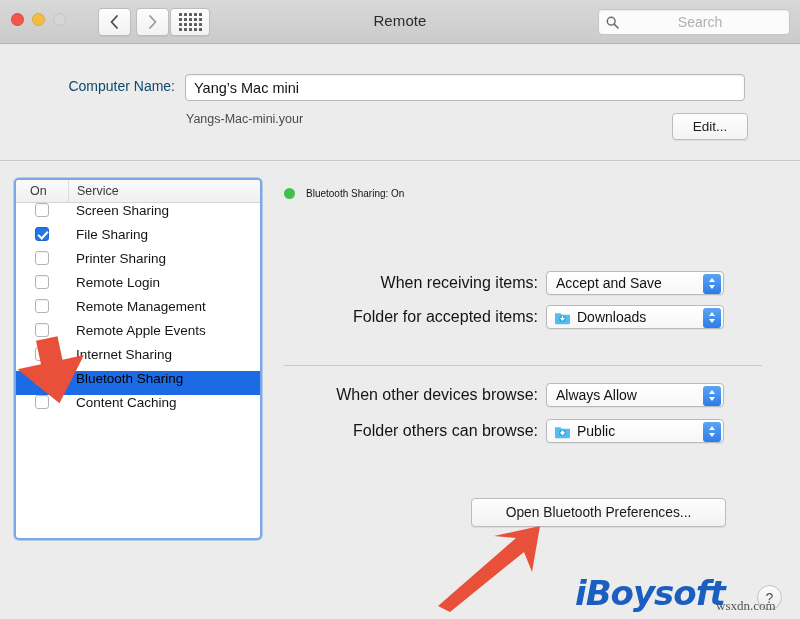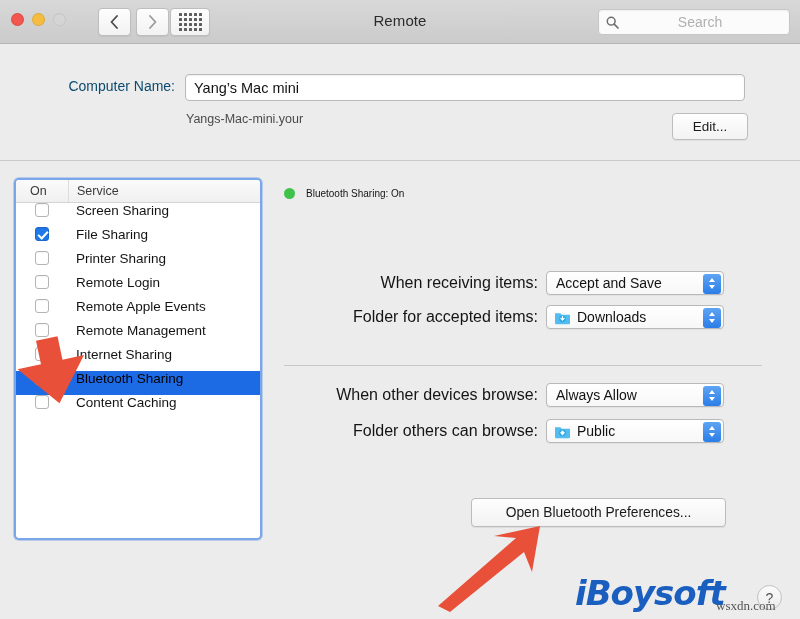--- a/index.html
+++ b/index.html
@@ -345,27 +345,27 @@
         <div class="srow">
           <div class="cbcell">
             <span class="cb"></span>
           </div>
           <div class="slabel">Remote Login</div>
         </div>
         <div class="srow">
           <div class="cbcell">
             <span class="cb"></span>
           </div>
+          <div class="slabel">Remote Management</div>
+        </div>
+        <div class="srow">
+          <div class="cbcell">
+            <span class="cb"></span>
+          </div>
           <div class="slabel">Remote Apple Events</div>
-        </div>
-        <div class="srow">
-          <div class="cbcell">
-            <span class="cb"></span>
-          </div>
-          <div class="slabel">Remote Management</div>
         </div>
         <div class="srow">
           <div class="cbcell">
             <span class="cb"></span>
           </div>
           <div class="slabel">Internet Sharing</div>
         </div>
         <div class="srow selected">
           <div class="cbcell">
             <span class="cb on"></span>

